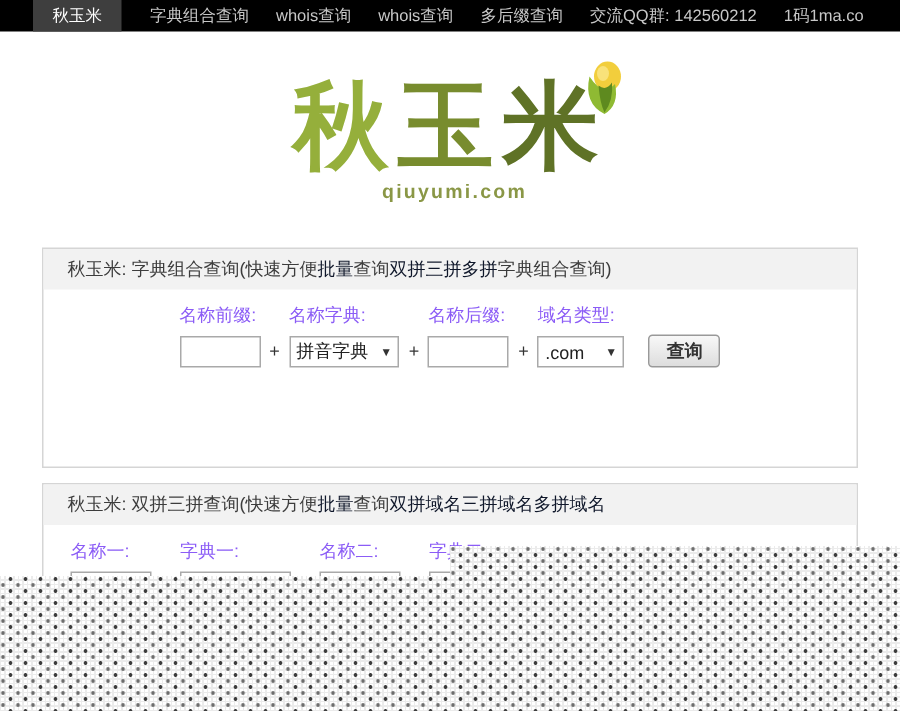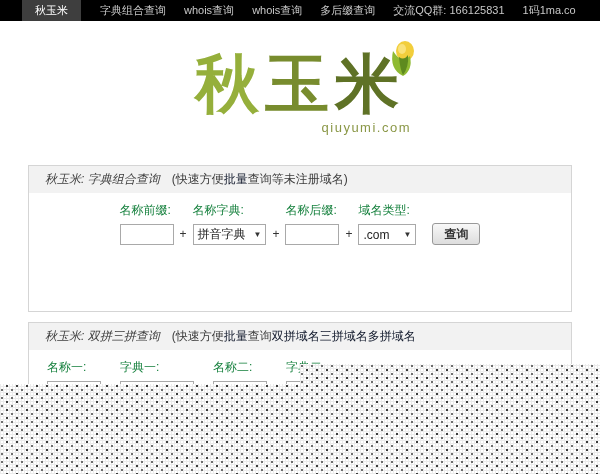--- a/index.html
+++ b/index.html
@@ -55,23 +55,23 @@
   .lc2 { color: #788c2e; }
   .lc3 { color: #5f7226; }
   .corn-icon {
     position: absolute;
     top: -12px;
     right: -14px;
     width: 34px;
     height: 40px;
   }
   .logo-domain {
-    text-align: right;
+    text-align: center;
     font-size: 13px;
-    font-weight: normal;
+    font-weight: bold;
     letter-spacing: 1.5px;
     color: #8a9746;
     margin-top: 1px;
     margin-right: -6px;
   }
 
   
   .panel {
     margin: 0 28px;
     border: 1px solid #d5d5d5;
@@ -83,37 +83,37 @@
     height: 27px;
     background: #f2f2f2;
     display: flex;
     align-items: center;
     padding-left: 16px;
     font-size: 12px;
     color: #3c3c3c;
     white-space: nowrap;
   }
   .panel-header .red { color: #0f172a; }
-  .panel-header .ttl { margin-right: 12px; font-style: italic; }
+  .panel-header .ttl { margin-right: 0; }
 
   .panel-body { padding-top: 9px; }
   .form-row {
     display: flex;
     align-items: flex-end;
   }
   .form-row.centered { justify-content: center; }
   .form-row.left { padding-left: 18px; }
   .field-group {
     display: flex;
     flex-direction: column;
     align-items: flex-start;
   }
   .field-label {
     font-size: 12px;
-    color: #15803d;
+    color: #8b5cf6;
     margin-bottom: 5px;
     white-space: nowrap;
   }
   .txt-input {
     width: 54px;
     height: 21px;
     border: 1px solid #a9a9a9;
     background: #ffffff;
     font-size: 12px;
     padding: 0 3px;
@@ -173,21 +173,21 @@
 </style>
 </head>
 <body>
 
 <div class="nav">
   <div class="nav-item brand">秋玉米</div>
   <div class="nav-item">字典组合查询</div>
   <div class="nav-item">whois查询</div>
   <div class="nav-item">whois查询</div>
   <div class="nav-item">多后缀查询</div>
-  <div class="nav-item plain">交流QQ群: 166125831</div>
+  <div class="nav-item plain">交流QQ群: 142560212</div>
   <div class="nav-item">1码1ma.co</div>
 </div>
 
 <div class="logo-wrap">
   <div class="logo">
     <div class="logo-chars">
       <span class="lc1">秋</span><span class="lc2">玉</span><span class="lc3">米</span>
       <svg class="corn-icon" viewBox="0 0 34 40">
         <ellipse cx="20" cy="12" rx="9" ry="10" fill="#f2ce3c"></ellipse>
         <ellipse cx="17" cy="10" rx="4" ry="5" fill="#f9e27a"></ellipse>
@@ -198,21 +198,22 @@
     <div class="logo-domain">qiuyumi.com</div>
   </div>
 </div>
 
 <div class="panel panel-dict">
   <div class="panel-header">
     <span class="ttl">秋玉米: 字典组合查询</span>
     <span>(快速方便</span>
       <span class="red">批量</span>
       <span>查询</span>
-      <span>等未注册域名)</span>
+      <span class="red">双拼三拼多拼</span>
+      <span>字典组合查询)</span>
   </div>
   <div class="panel-body">
     <div class="form-row centered">
       <div class="field-group">
         <span class="field-label">名称前缀:</span>
         <input class="txt-input" type="text" style="">
       </div>
       <span class="plus-sep">+</span>
       <div class="field-group">
         <span class="field-label">名称字典:</span>

